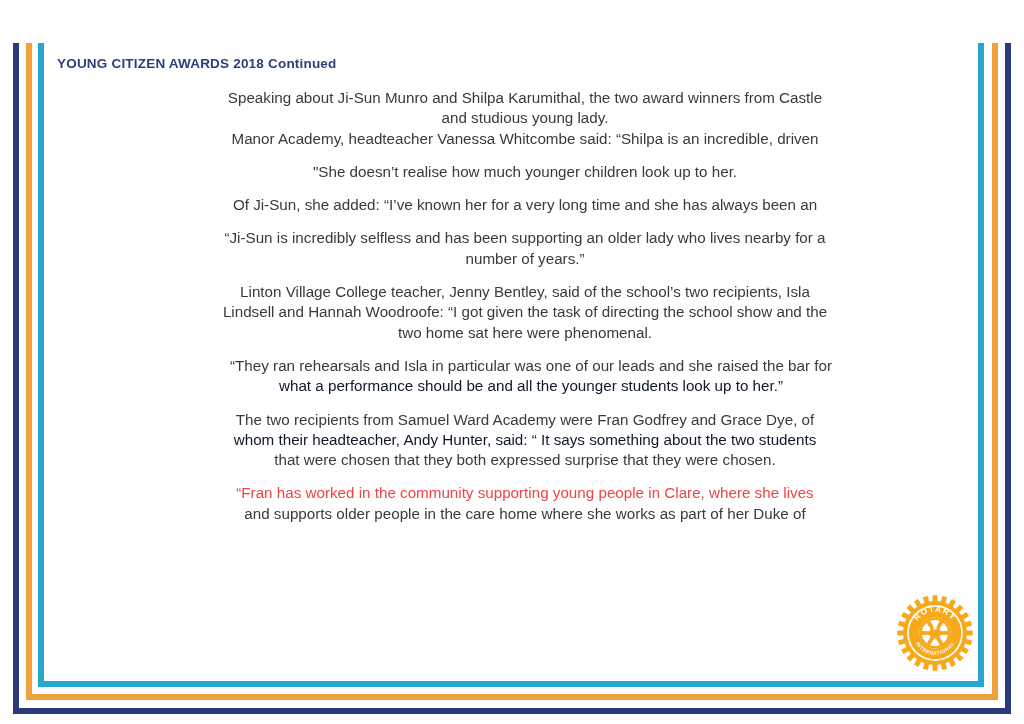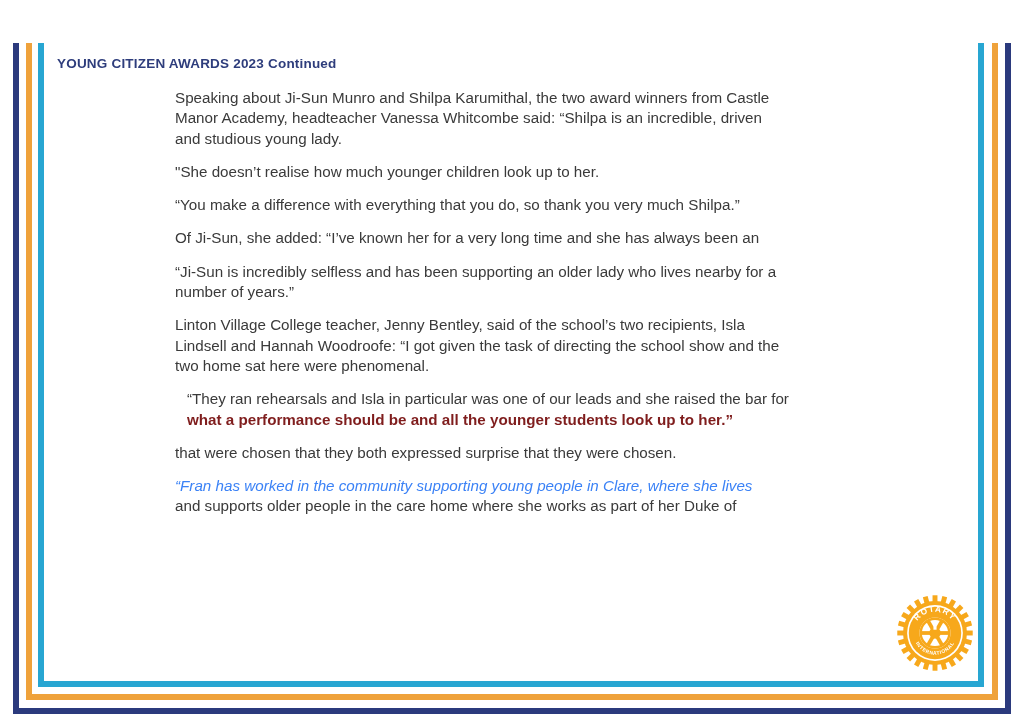--- a/index.html
+++ b/index.html
@@ -17,72 +17,71 @@
   #frame-orange{left:26px;width:972px;height:657px;border-width:0 6px 6px 6px;border-color:#EFA23B;}
   #frame-cyan{left:38px;width:946px;height:644px;border-width:0 6px 6px 6px;border-color:#28A6D2;}
 
   .page-header{
     position:absolute;left:57px;top:56px;
     font-size:13.5px;font-weight:bold;letter-spacing:.2px;
     color:#2E3D7C;white-space:nowrap;
   }
   .article{
     position:absolute;left:175px;top:88px;width:700px;
-    font-size:15.2px;line-height:20.3px;color:#3A3A3A;
+    font-size:15.2px;line-height:20.3px;color:#3A3A3A;text-align:center;
   }
   .para{margin:0 0 13px 0;}
   .para.gap-before{margin-top:8px;margin-left:12px;}
   .line{display:block;white-space:nowrap;}
   .line.dark{color:#3A3A3A;}
-  .line.medium{color:#3b82f6;font-style:italic;}
-  .line.light{color:#7f1d1d;font-weight:bold;}
+  .line.medium{color:#ef4444;}
+  .line.light{color:#0f172a;}
 
   .logo-wrap{
     position:absolute;left:894px;top:592px;width:82px;height:82px;
   }
   .logo-wrap svg{display:block;width:100%;height:100%;}
 </style>
 </head>
 <body>
 
 <div class="frame" id="frame-navy"></div>
 <div class="frame" id="frame-orange"></div>
 <div class="frame" id="frame-cyan"></div>
 
-<div class="page-header">YOUNG CITIZEN AWARDS 2023 Continued</div>
+<div class="page-header">YOUNG CITIZEN AWARDS 2018 Continued</div>
 
 <div class="article">
     <p class="para">
       <span class="line dark">Speaking about Ji-Sun Munro and Shilpa Karumithal, the two award winners from Castle</span>
+      <span class="line dark">and studious young lady.</span>
       <span class="line dark">Manor Academy, headteacher Vanessa Whitcombe said: “Shilpa is an incredible, driven</span>
-      <span class="line dark">and studious young lady.</span>
     </p>
     <p class="para">
       <span class="line dark">"She doesn’t realise how much younger children look up to her.</span>
-    </p>
-    <p class="para">
-      <span class="line dark">“You make a difference with everything that you do, so thank you very much Shilpa.”</span>
     </p>
     <p class="para">
       <span class="line dark">Of Ji-Sun, she added: “I’ve known her for a very long time and she has always been an</span>
     </p>
     <p class="para">
       <span class="line dark">“Ji-Sun is incredibly selfless and has been supporting an older lady who lives nearby for a</span>
       <span class="line dark">number of years.”</span>
     </p>
     <p class="para">
       <span class="line dark">Linton Village College teacher, Jenny Bentley, said of the school’s two recipients, Isla</span>
       <span class="line dark">Lindsell and Hannah Woodroofe: “I got given the task of directing the school show and the</span>
       <span class="line dark">two home sat here were phenomenal.</span>
     </p>
     <p class="para gap-before">
       <span class="line dark">“They ran rehearsals and Isla in particular was one of our leads and she raised the bar for</span>
       <span class="line light">what a performance should be and all the younger students look up to her.”</span>
     </p>
     <p class="para">
+      <span class="line dark">The two recipients from Samuel Ward Academy were Fran Godfrey and Grace Dye, of</span>
+      <span class="line light">whom their headteacher, Andy Hunter, said: “ It says something about the two students</span>
       <span class="line dark">that were chosen that they both expressed surprise that they were chosen.</span>
     </p>
     <p class="para">
       <span class="line medium">“Fran has worked in the community supporting young people in Clare, where she lives</span>
       <span class="line dark">and supports older people in the care home where she works as part of her Duke of</span>
     </p>
   </div>
 
 <div class="logo-wrap">
   <svg viewBox="-50 -50 100 100" xmlns="http://www.w3.org/2000/svg">

